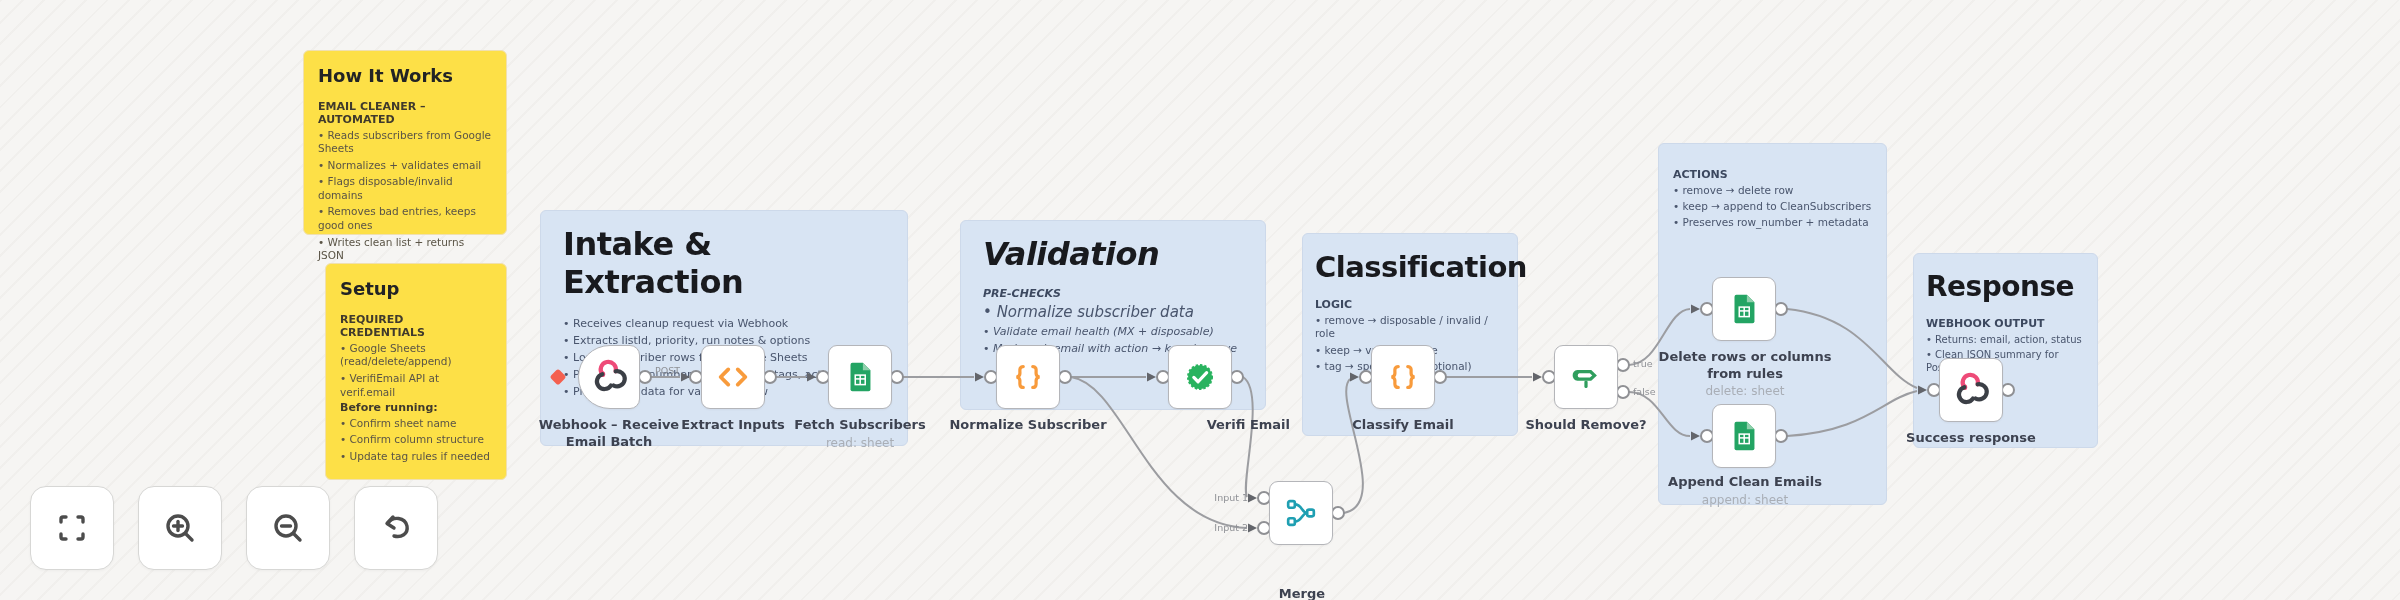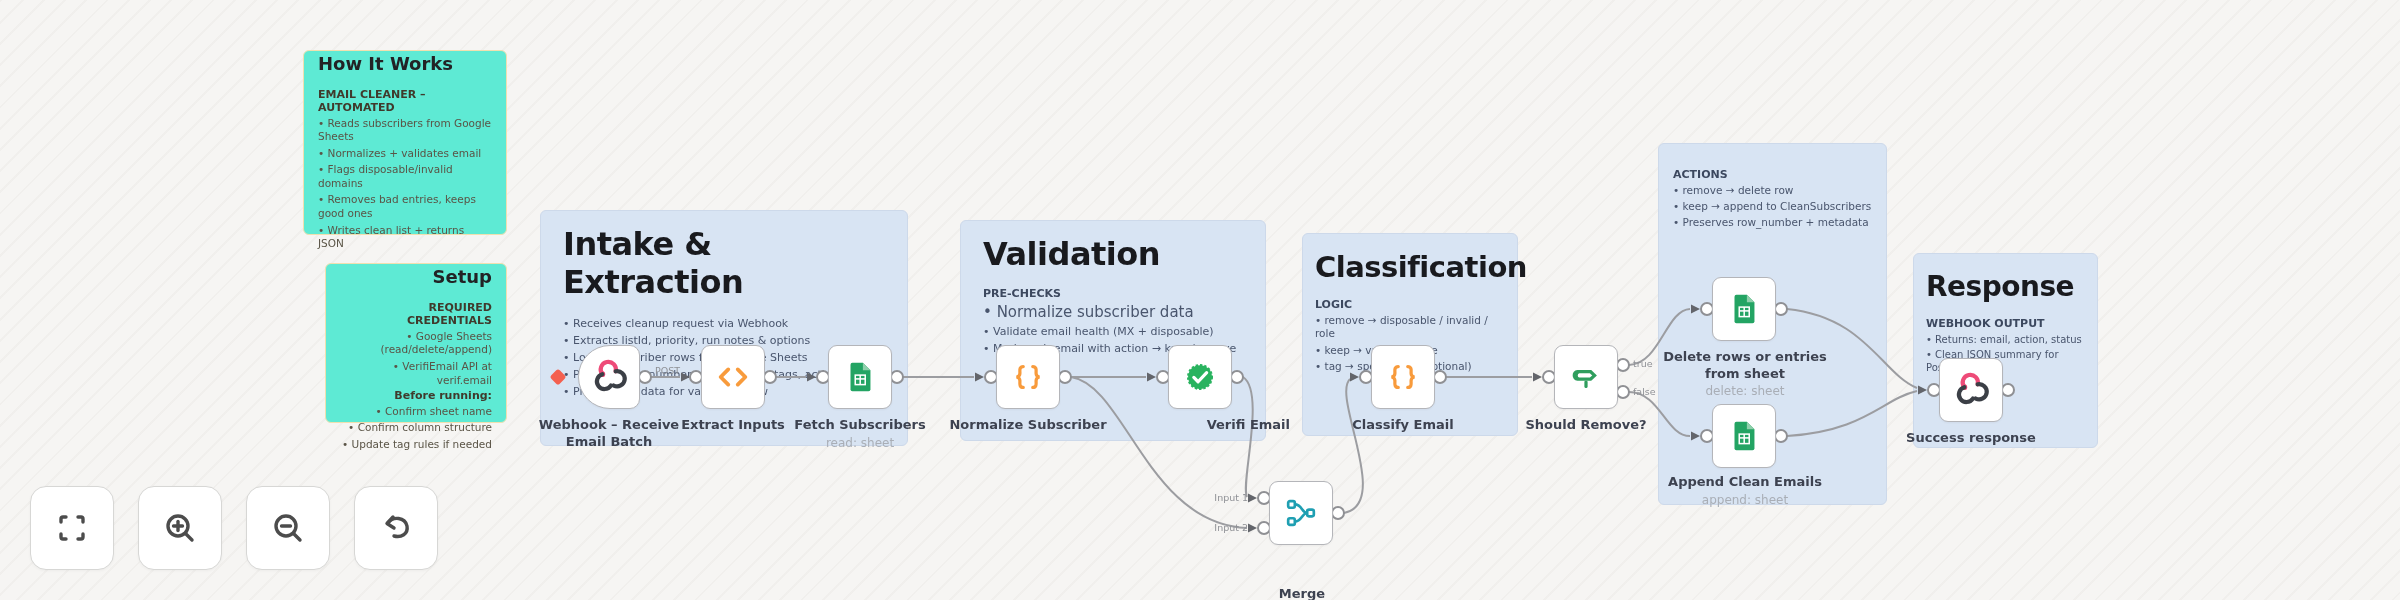--- a/index.html
+++ b/index.html
@@ -7,21 +7,21 @@
     width:2400px;height:600px;overflow:hidden;position:relative;
     font-family:"DejaVu Sans","Liberation Sans",sans-serif;
     background:#f6f5f3;
   }
   .canvas{
     position:absolute;inset:0;
     background-image:repeating-linear-gradient(135deg,rgba(150,140,128,0.055) 0 2px,transparent 2px 15px);
   }
   
   .sticky{position:absolute;border-radius:6px;box-sizing:border-box;z-index:1;}
-  .sticky.yellow{background:#5eead4;border:1px solid #f0e0b0;padding:0 14px;}
+  .sticky.yellow{background:#fde047;border:1px solid #f0e0b0;padding:12px 14px;}
   .sticky.blue{background:#d8e4f3;border:1px solid #cdd9ea;padding:8px 22px;}
   .y-title{font-size:18px;font-weight:bold;color:#222325;margin:2px 0 14px 0;}
   .b-title{font-size:32px;font-weight:bold;color:#191a1e;letter-spacing:-0.5px;margin:6px 0 0 0;}
   .note-sub{font-size:11px;font-weight:bold;margin-top:14px;}
   .yellow .note-sub{color:#403a2c;}
   .blue .note-sub{color:#3c485f;}
   .bullet{font-size:10.5px;line-height:1.32;margin-top:2.5px;}
   .yellow .bullet{color:#5a5446;}
   .blue .bullet{color:#49556d;}
   .bullet::before{content:"• ";}
@@ -62,21 +62,21 @@
 <div class="sticky yellow" style="left:303px;top:50px;width:204px;height:185px;">
   <div class="y-title">How It Works</div>
   <div class="note-sub" style="margin-top:0;">EMAIL CLEANER – AUTOMATED</div>
   <div class="bullet">Reads subscribers from Google Sheets</div>
   <div class="bullet">Normalizes + validates email</div>
   <div class="bullet">Flags disposable/invalid domains</div>
   <div class="bullet">Removes bad entries, keeps good ones</div>
   <div class="bullet">Writes clean list + returns JSON</div>
 </div>
 
-<div class="sticky yellow" style="left:325px;top:263px;width:182px;height:160px;text-align:right;">
+<div class="sticky yellow" style="left:325px;top:263px;width:182px;height:217px;">
   <div class="y-title">Setup</div>
   <div class="note-sub" style="margin-top:0;">REQUIRED CREDENTIALS</div>
   <div class="bullet">Google Sheets (read/delete/append)</div>
   <div class="bullet">VerifiEmail API at verif.email</div>
   <div class="note-sub" style="margin-top:2px;">Before running:</div>
   <div class="bullet">Confirm sheet name</div>
   <div class="bullet">Confirm column structure</div>
   <div class="bullet">Update tag rules if needed</div>
 </div>
 
@@ -84,21 +84,21 @@
   <div class="b-title">Intake &amp; Extraction</div>
   <div class="bullets-plain">
     <div class="bullet" style="font-size:11px;">Receives cleanup request via Webhook</div>
     <div class="bullet" style="font-size:11px;">Extracts listId, priority, run notes &amp; options</div>
     <div class="bullet" style="font-size:11px;">Loads subscriber rows from Google Sheets</div>
     <div class="bullet" style="font-size:11px;">Provides row_number, email, name, tags, activity</div>
     <div class="bullet" style="font-size:11px;">Prepares all data for validation flow</div>
   </div>
 </div>
 
-<div class="sticky blue" style="left:960px;top:220px;width:306px;height:221px;">
+<div class="sticky blue" style="left:960px;top:220px;width:306px;height:190px;font-style:italic;">
   <div class="b-title">Validation</div>
   <div class="note-sub">PRE-CHECKS</div>
   <div class="bullet" style="font-size:15px;">Normalize subscriber data</div>
   <div class="bullet" style="font-size:11px;">Validate email health (MX + disposable)</div>
   <div class="bullet" style="font-size:11px;">Mark each email with action → keep/remove</div>
 </div>
 
 <div class="sticky blue" style="left:1302px;top:233px;width:216px;height:203px;padding:10px 12px;">
   <div class="b-title" style="font-size:29px;">Classification</div>
   <div class="note-sub">LOGIC</div>
@@ -269,21 +269,21 @@
     <path d="M12 5 h11 l8 8 v20 a2 2 0 0 1 -2 2 H12 a2 2 0 0 1 -2 -2 V7 a2 2 0 0 1 2 -2 z" fill="#23a463"></path>
     <path d="M23 5 l8 8 h-8 z" fill="#8fd0ac"></path>
     <g stroke="#ffffff" stroke-width="1.6" fill="none">
       <rect x="15" y="18" width="10.5" height="10"></rect>
       <line x1="15" y1="22" x2="25.5" y2="22"></line>
       <line x1="20.2" y1="18" x2="20.2" y2="28"></line>
     </g>
   </svg>
 </div>
 <div class="node-label" style="left:1745px;top:349px;width:190px;">
-  <span>Delete rows or entries from sheet</span>
+  <span>Delete rows or columns from rules</span>
   <div class="node-sub">delete: sheet</div>
 </div>
 
 <div class="node" style="left:1712px;top:404px;">
   <svg width="38" height="38" viewBox="0 0 40 40">
     <path d="M12 5 h11 l8 8 v20 a2 2 0 0 1 -2 2 H12 a2 2 0 0 1 -2 -2 V7 a2 2 0 0 1 2 -2 z" fill="#23a463"></path>
     <path d="M23 5 l8 8 h-8 z" fill="#8fd0ac"></path>
     <g stroke="#ffffff" stroke-width="1.6" fill="none">
       <rect x="15" y="18" width="10.5" height="10"></rect>
       <line x1="15" y1="22" x2="25.5" y2="22"></line>

